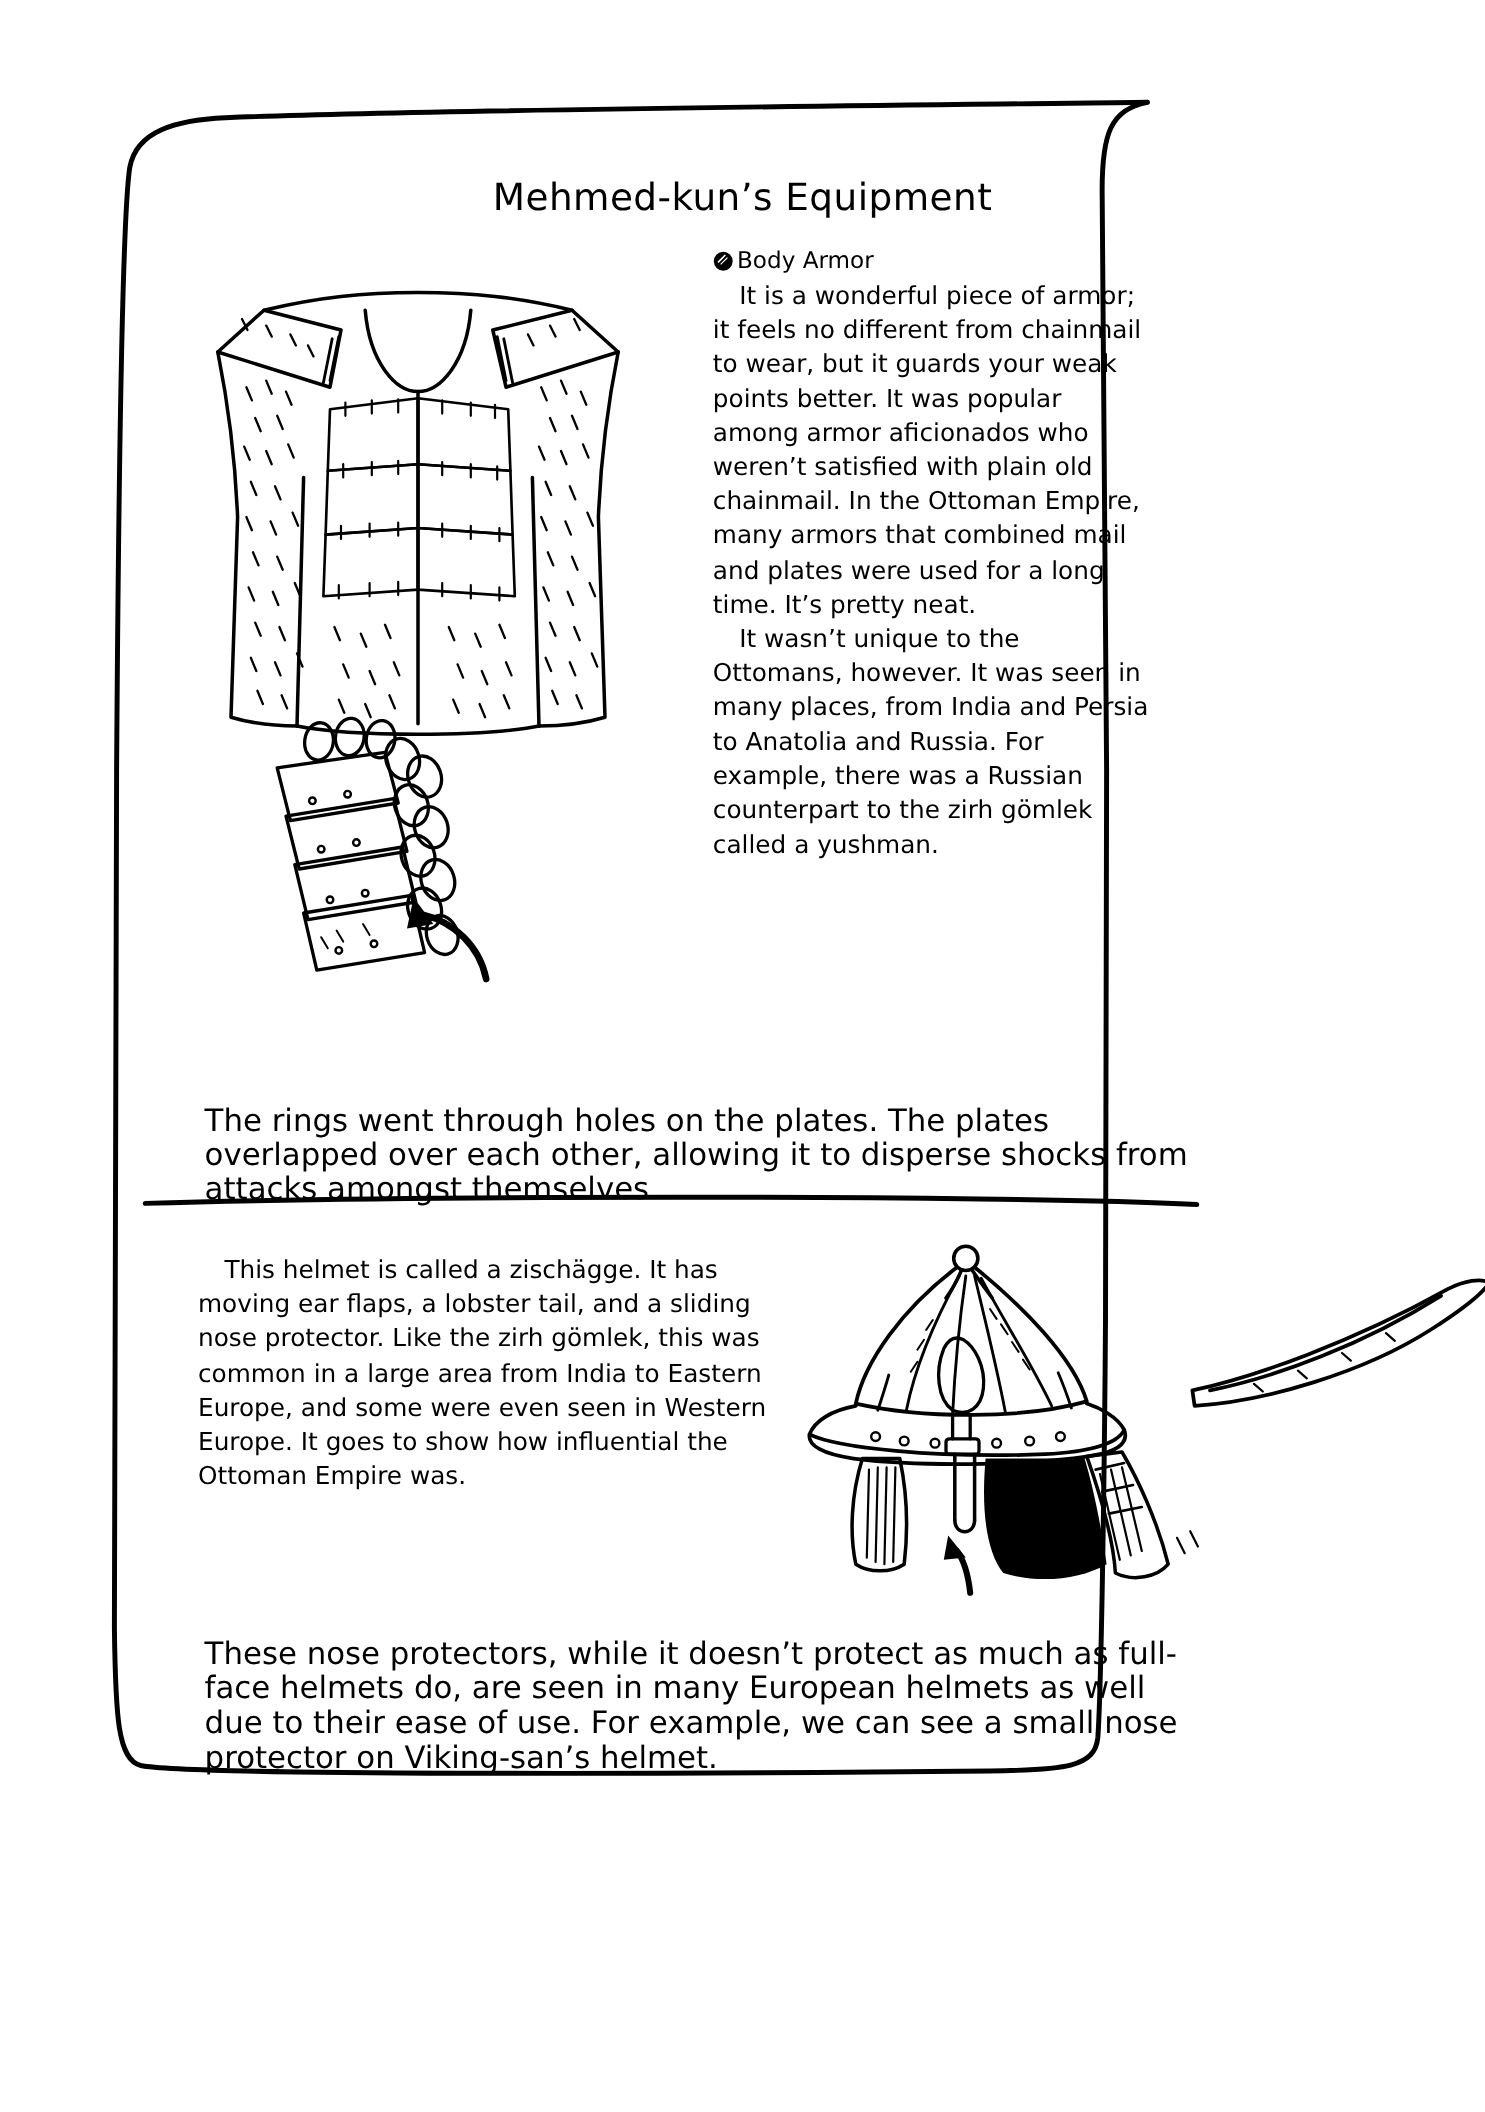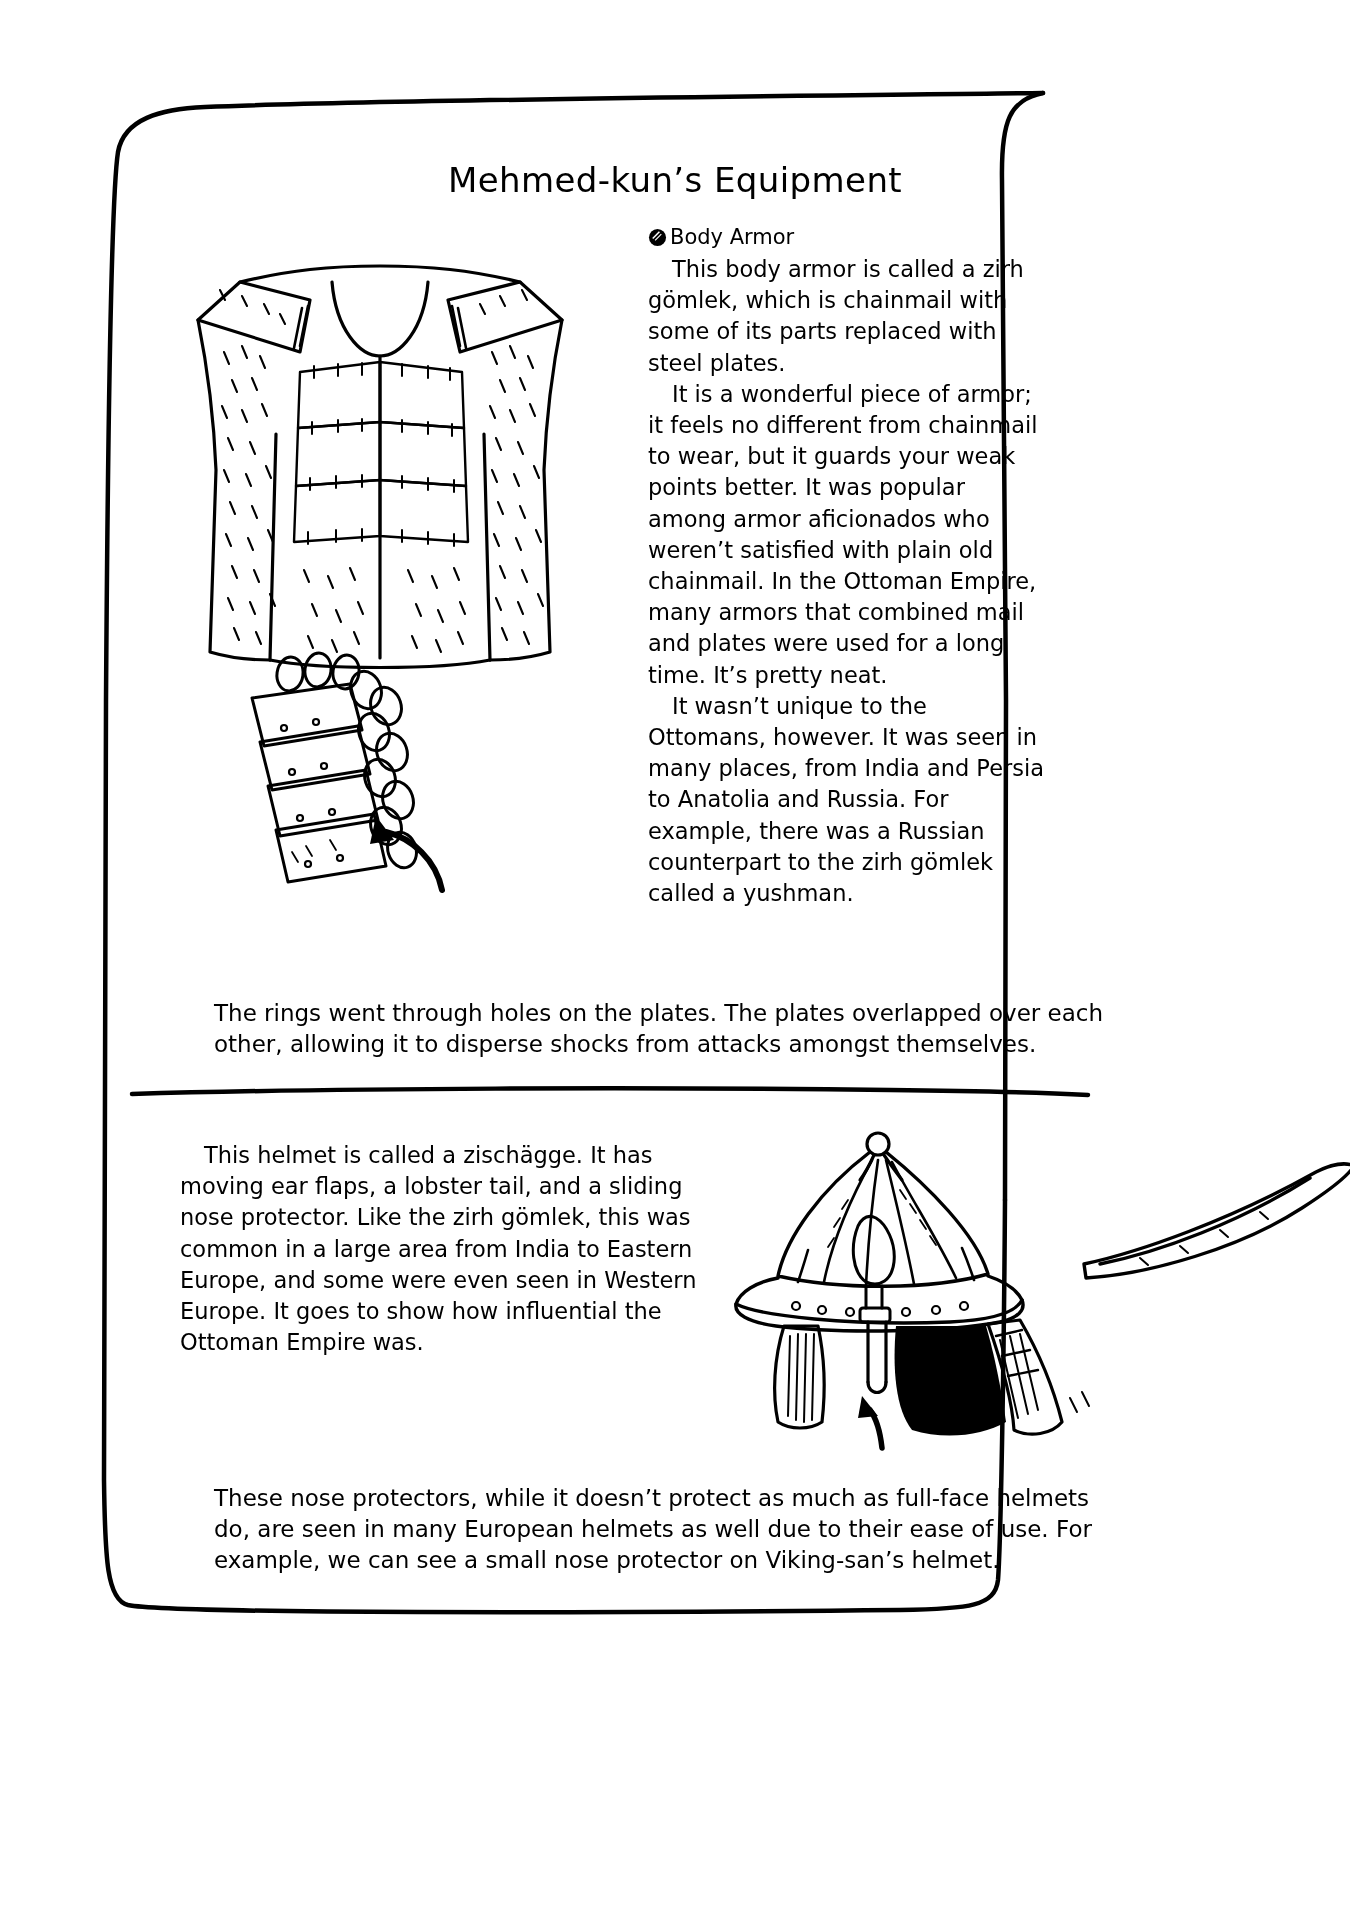--- a/index.html
+++ b/index.html
@@ -37,21 +37,21 @@
     margin-bottom:2px;
   }
   .bullet{
     width:19px;height:19px;flex:0 0 19px;display:inline-block;
   }
   p.body{margin:0;text-indent:24px;}
   p.gap{}
 
   .fullwidth{
     position:absolute;left:186px;width:900px;
-    font-size:23px;line-height:31.2px;margin-left:28px;
+    font-size:28px;line-height:31.2px;
   }
   #p-rings{top:975px;}
   #p-nose{top:1460px;width:890px;}
 
   
   .divider{position:absolute;left:130px;top:1085px;width:960px;height:14px;}
 
   
   .sec2-text{
     position:absolute;left:180px;top:1140px;width:520px;
@@ -198,21 +198,20 @@
     <div class="heading">
       <span class="bullet">
         <svg viewBox="0 0 20 20" width="19" height="19">
           <circle cx="10" cy="10" r="9" fill="#000"></circle>
           <path d="M5 11 L12 4" stroke="#fff" stroke-width="1.6" fill="none"></path>
           <path d="M7.5 13 L14 6.5" stroke="#fff" stroke-width="1.2" fill="none"></path>
         </svg>
       </span>
       <span>Body Armor</span>
     </div>
-    <p class="body">This body armor is called a zirh gömlek, which is chainmail with some of its parts replaced with steel plates.</p>
     <p class="body">It is a wonderful piece of armor; it feels no different from chainmail to wear, but it guards your weak points better. It was popular among armor aficionados who weren’t satisfied with plain old chainmail. In the Ottoman Empire, many armors that combined mail and plates were used for a long time. It’s pretty neat.</p>
     <p class="body gap">It wasn’t unique to the Ottomans, however. It was seen in many places, from India and Persia to Anatolia and Russia. For example, there was a Russian counterpart to the zirh gömlek called a yushman.</p>
   </div>
 
   <p class="fullwidth" id="p-rings">The rings went through holes on the plates. The plates overlapped over each other, allowing it to disperse shocks from attacks amongst themselves.</p>
 
   <svg class="divider" viewBox="0 0 960 14">
     <path class="ink" stroke-width="4.5" d="M2 9 C 200 3, 520 2, 760 5 C 860 6, 920 8, 958 10"></path>
   </svg>
 

